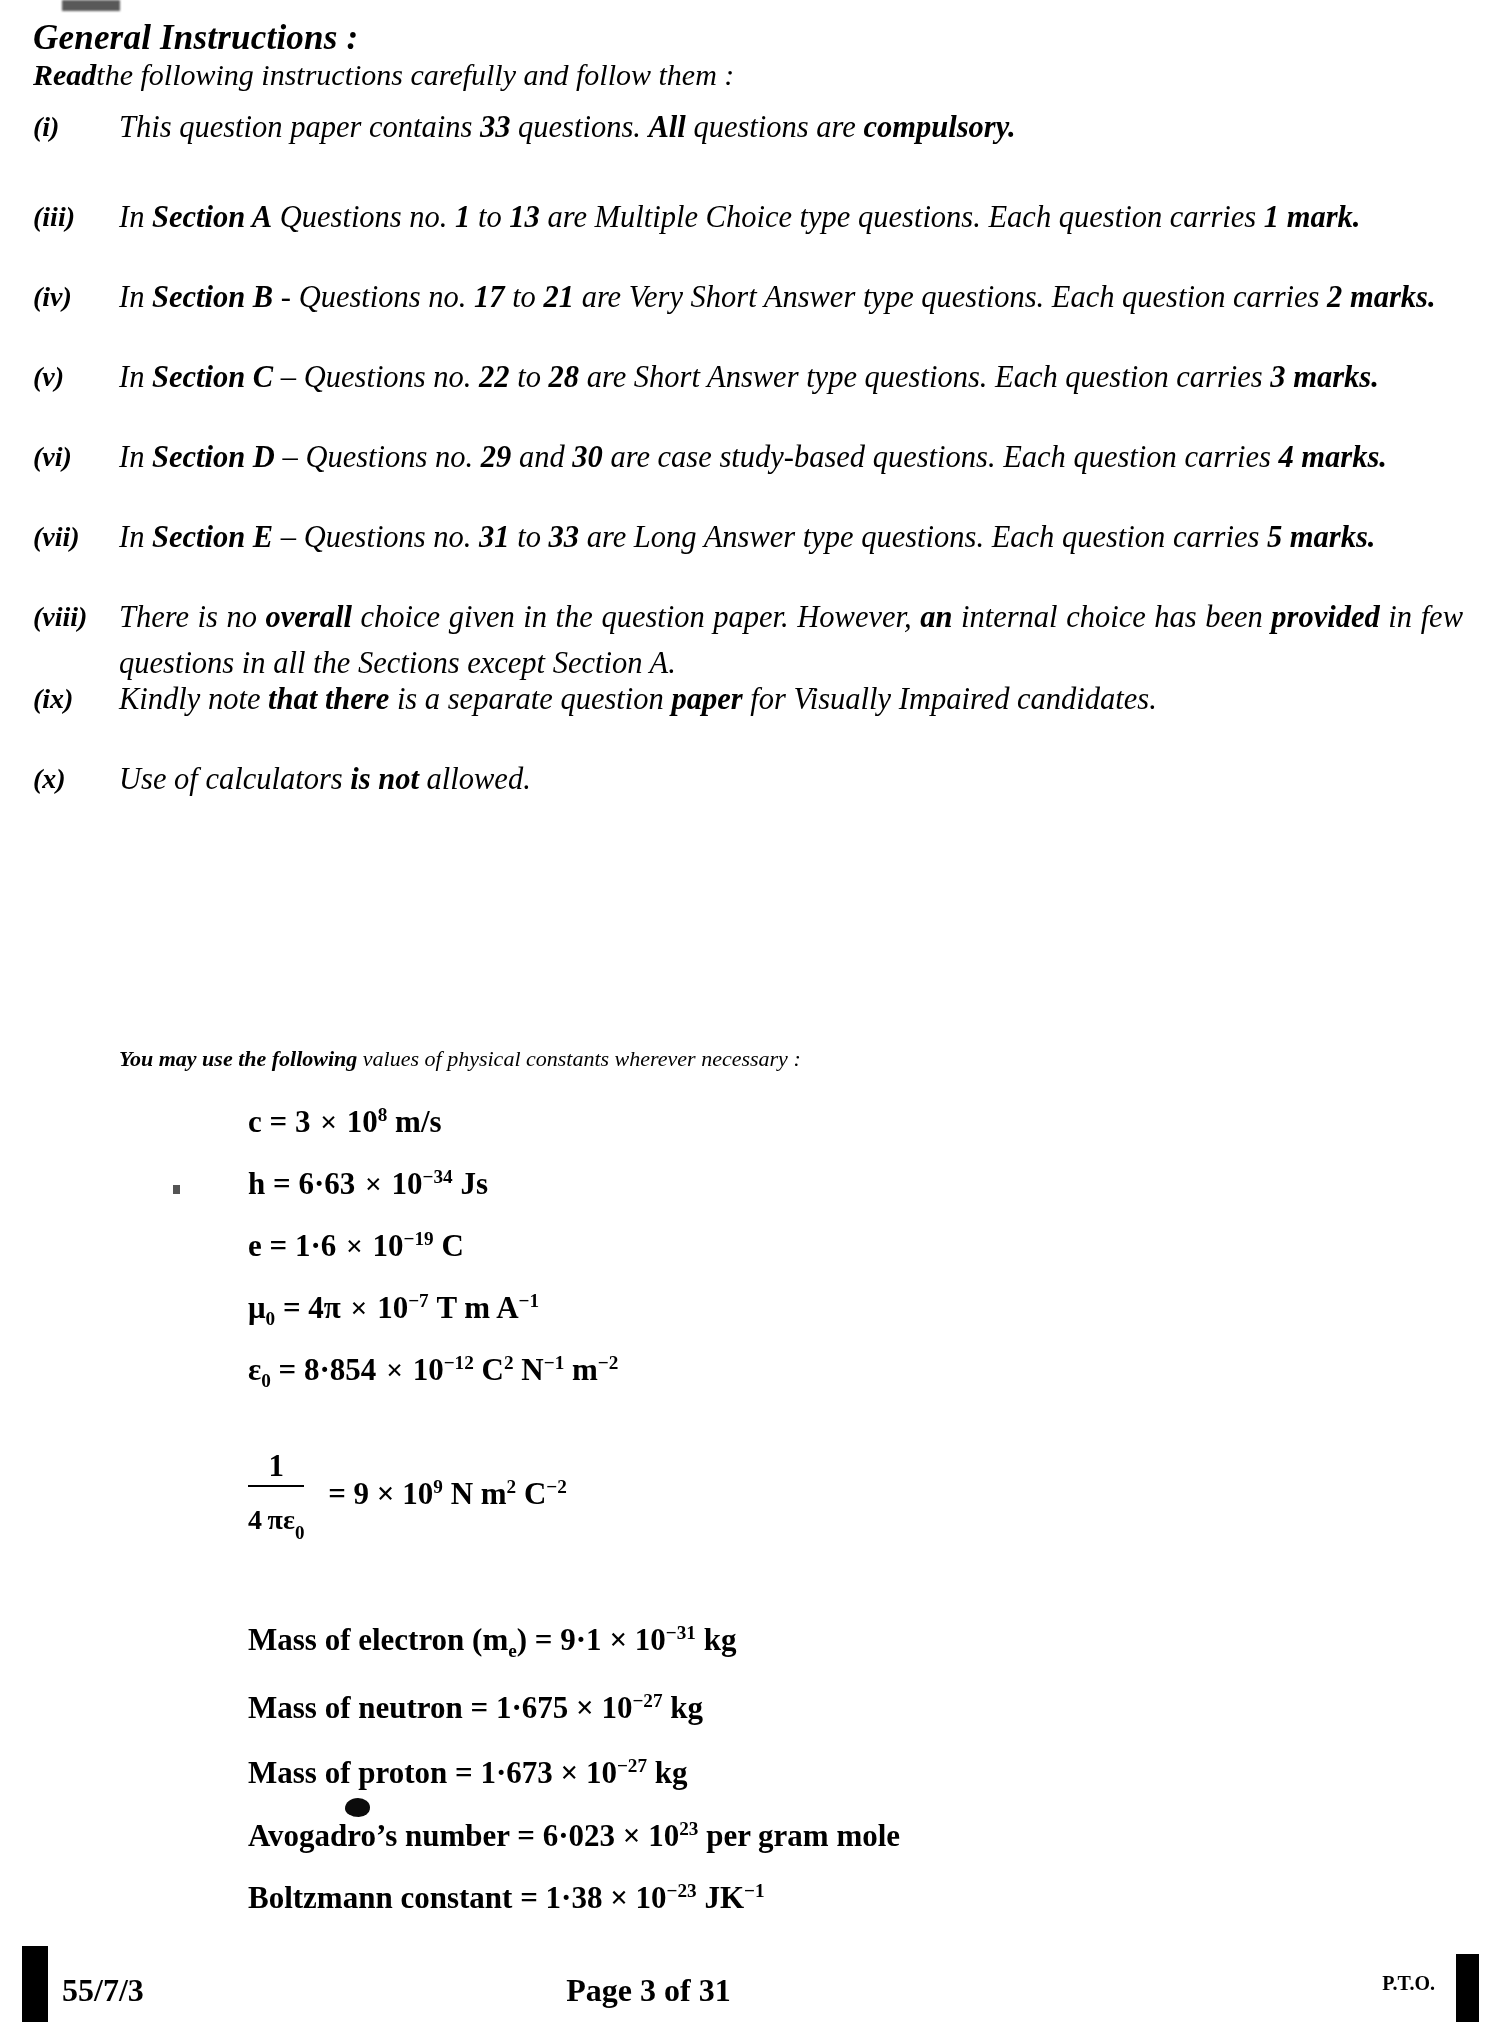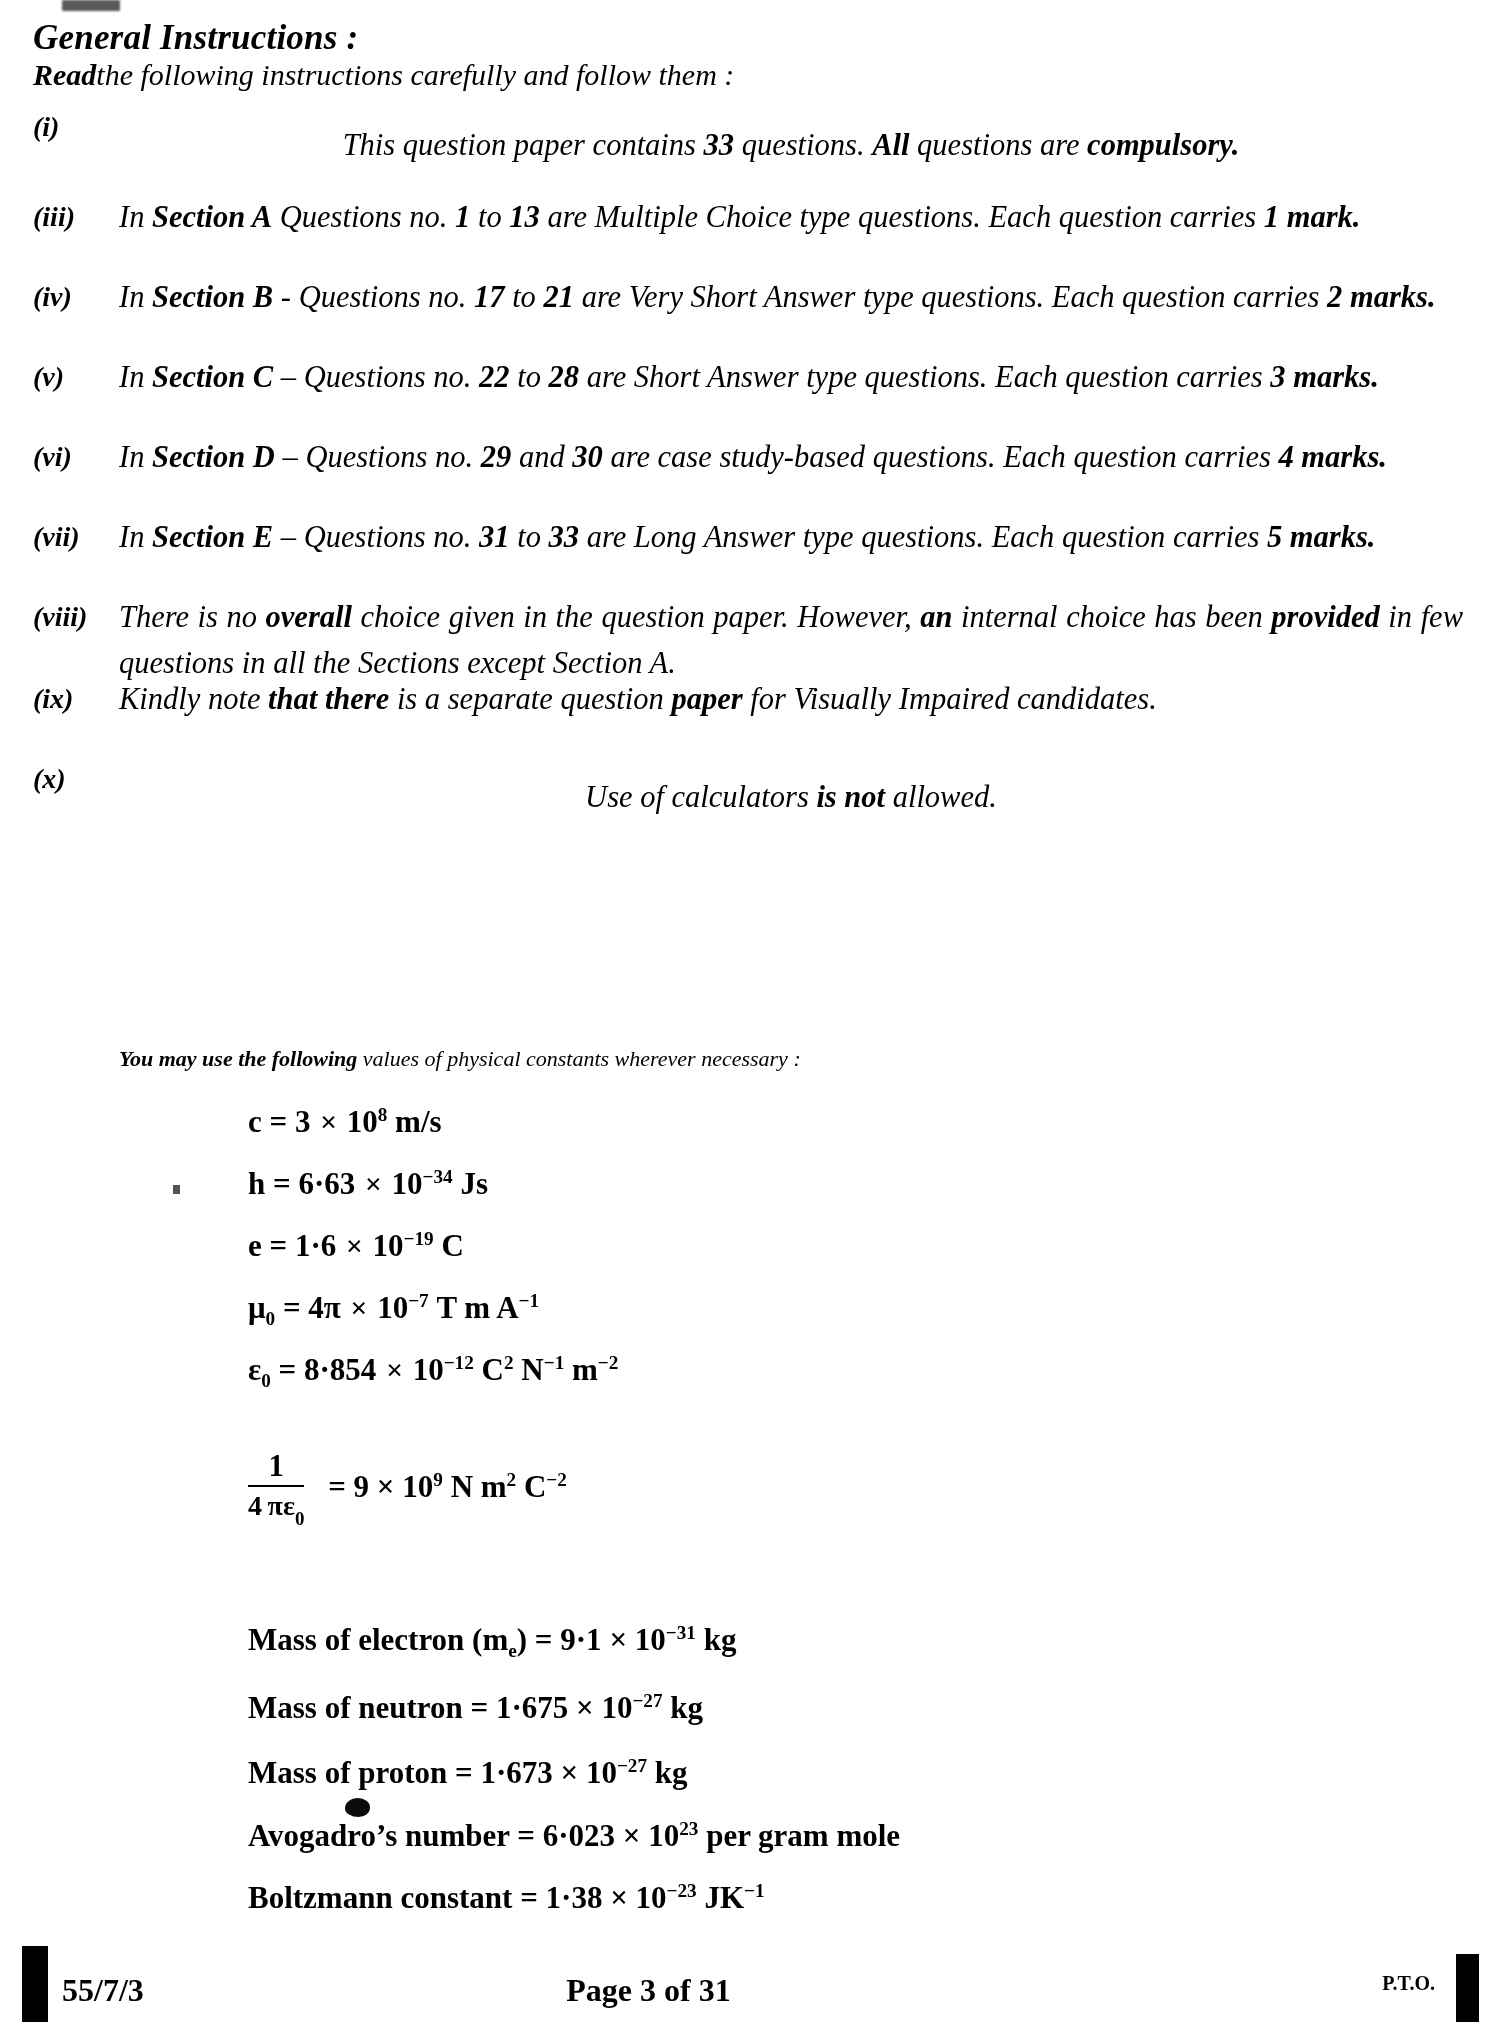--- a/index.html
+++ b/index.html
@@ -70,21 +70,21 @@
     font-weight: bold;
     font-style: italic;
     font-size: 28px;
   }
   .inst .itext {
     display: block;
     margin-left: 86px;
     text-align: justify;
     text-justify: inter-word;
   }
-  .inst .itext.nojust { text-align: center; margin-top: 18px; }
+  .inst .itext.nojust { text-align: left; }
   b.bk { font-weight: bold; font-style: italic; }
 
   
   .constants-lead {
     position: absolute;
     left: 119px;
     top: 1046px;
     font-size: 22px;
     font-style: italic;
   }
@@ -149,21 +149,21 @@
   .frac .num {
     display: block;
     font-size: 31px;
     padding: 0 14px 1px 14px;
     border-bottom: 2.5px solid #000;
     font-weight: bold;
   }
   .frac .den {
     display: block;
     font-size: 28px;
-    padding-top: 3px;
+    padding-top: 17px;
     font-weight: bold;
   }
   .frac .den sub {
     font-size: .68em;
     vertical-align: -0.55em;
     line-height: 0;
   }
   .frac-rhs {
     display: inline-block;
     vertical-align: middle;

